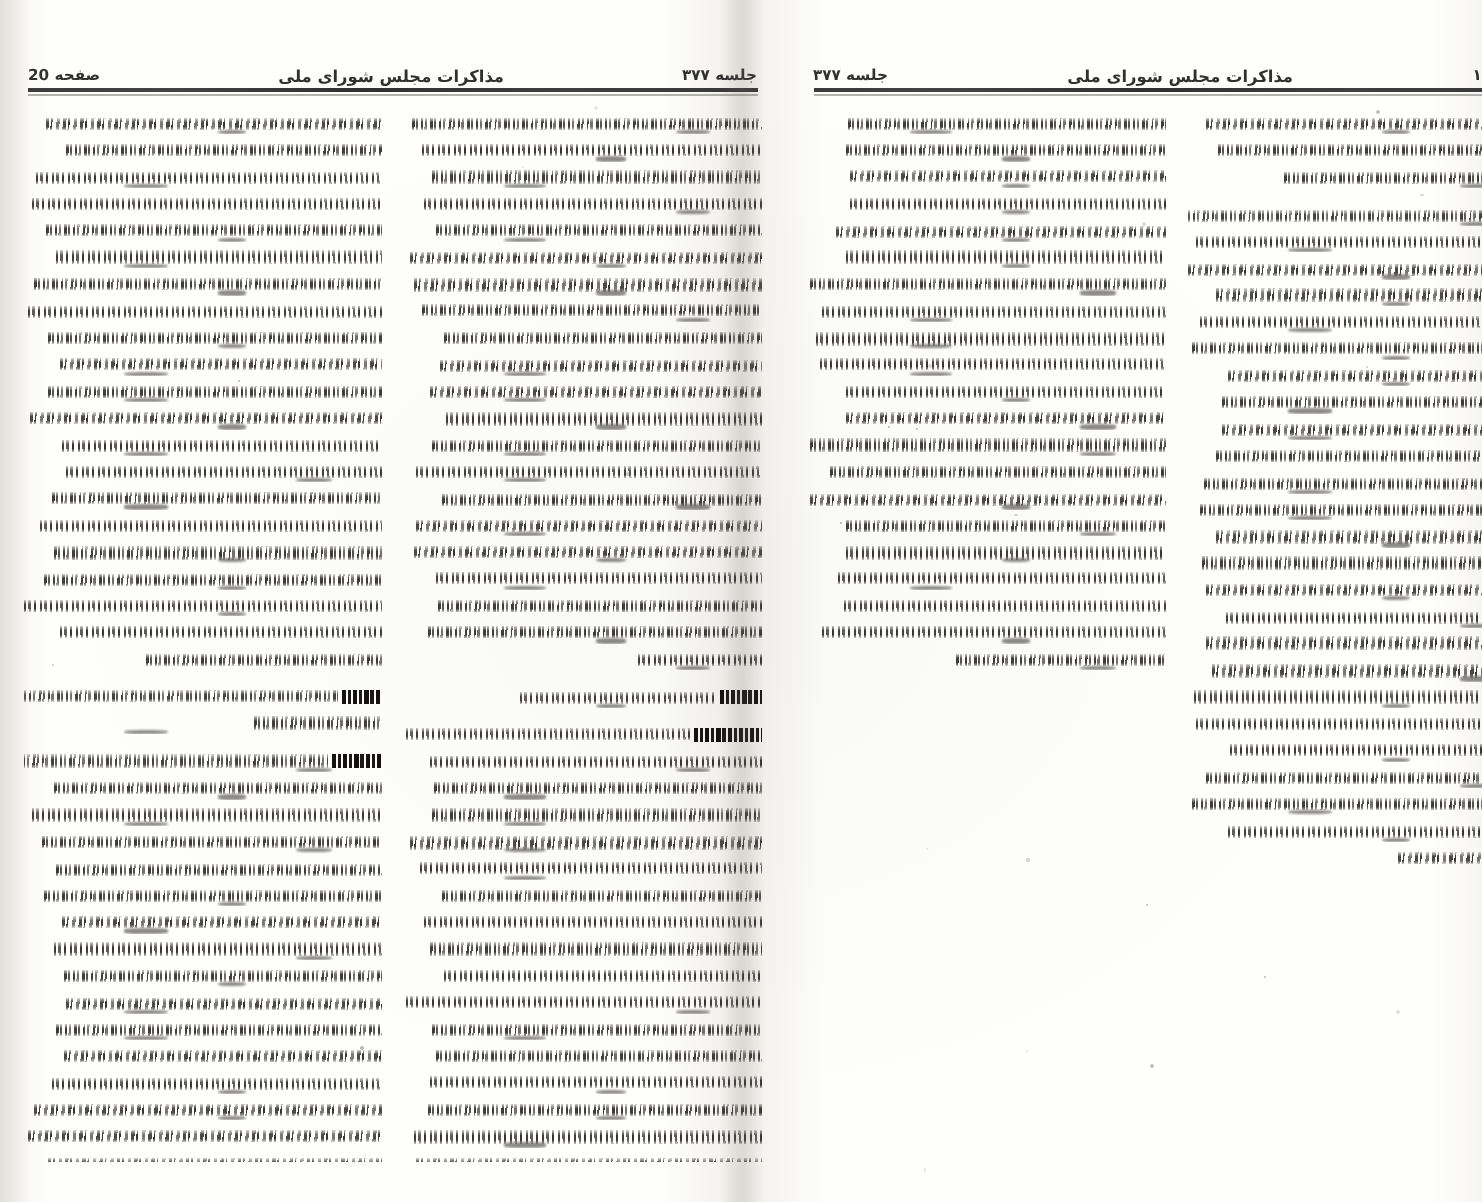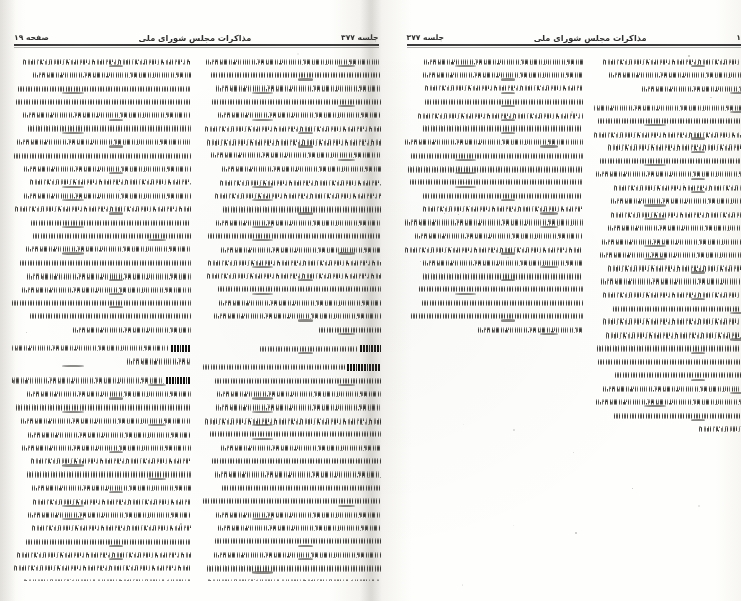--- a/index.html
+++ b/index.html
@@ -178,21 +178,21 @@
   </div>
 
 <div id="spread">
 
   <div class="page page-left">
     <div class="edge-l"></div>
 
     <div class="runhead">
       <span class="rh-item">جلسه ۳۷۷</span>
       <span class="rh-item rh-center">مذاکرات مجلس شورای ملی</span>
-      <span class="rh-item">صفحه ۱۹</span>
+      <span class="rh-item">صفحه 20</span>
     </div>
     <div class="rule"></div>
     <div class="rule-thin"></div>
 
     <div class="cols">
       <div class="col">
           <div class="blk">
             <div class="ln f1">
               <span class="ink " style="width: 97.5777%; bottom: 2.50288px;"></span>
               <span class="txt">اجتماعی ، از نظر شیمی وضع حساسی دارد و تحت این</span>

